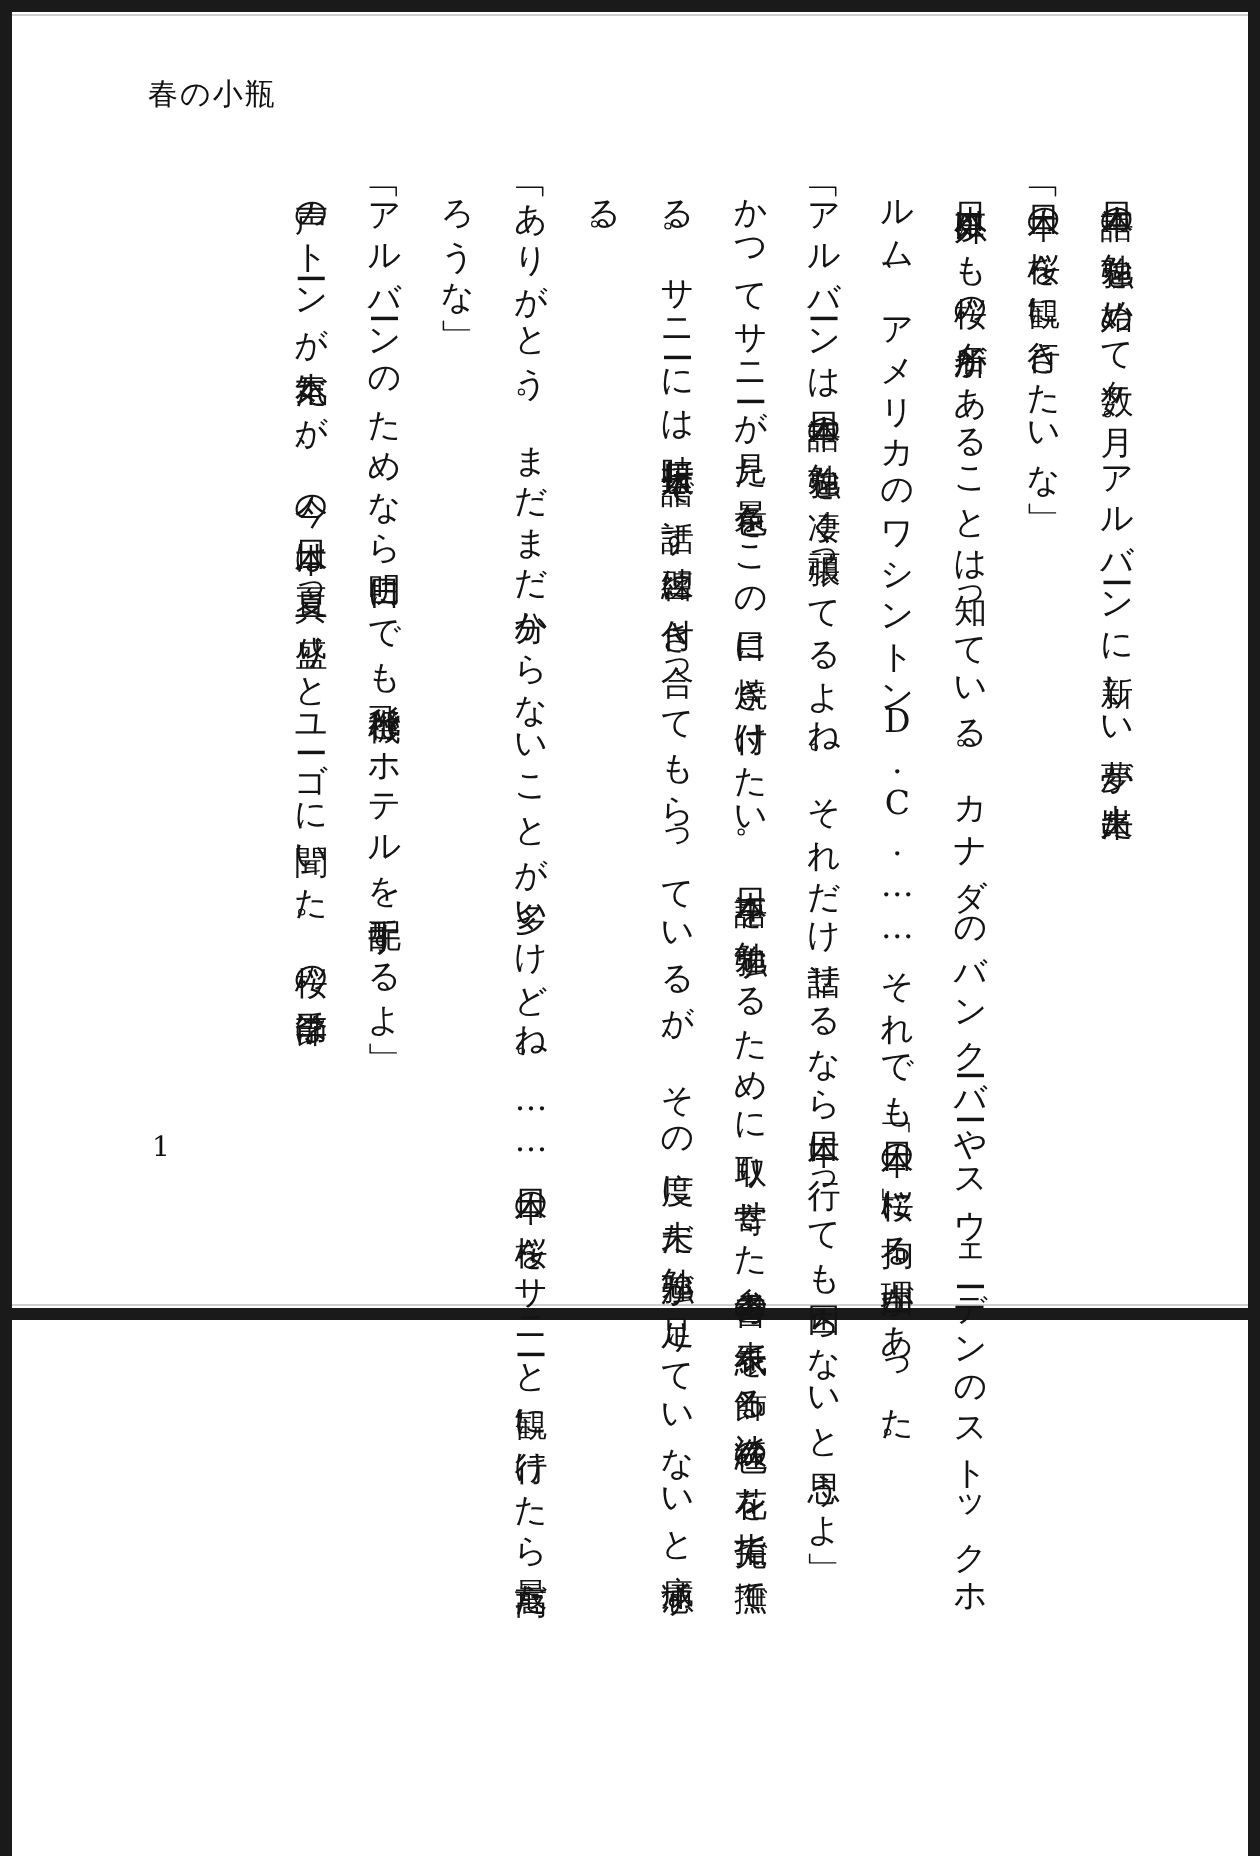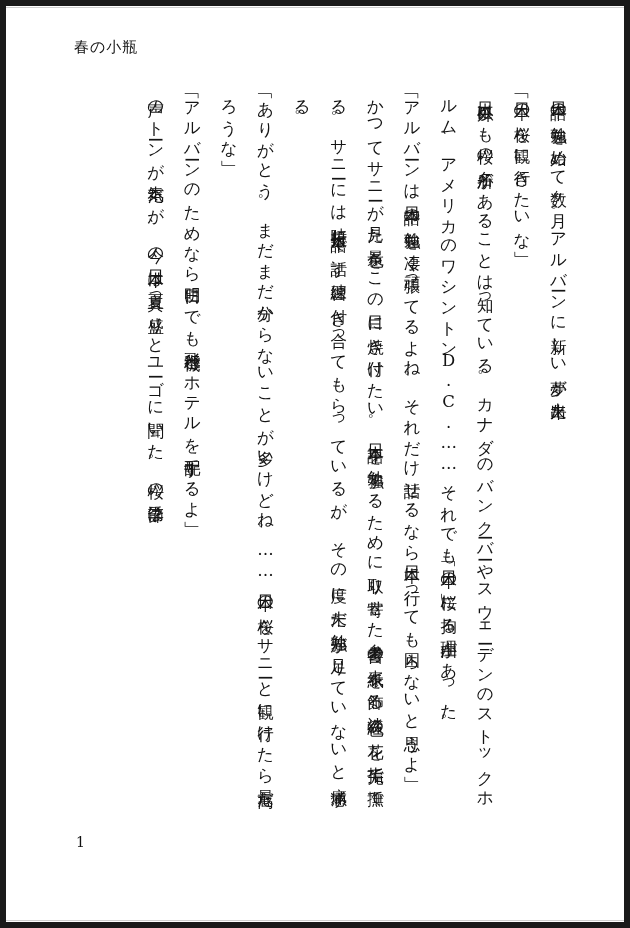--- a/index.html
+++ b/index.html
@@ -10,21 +10,21 @@
   body {
     width: 630px;
     height: 928px;
     font-family: "DejaVu Serif", "Liberation Serif", serif;
     color: #111111;
     overflow: hidden;
   }
   #page {
     position: relative;
     width: 630px;
-    height: 928px;
+    height: 660px;
     background: #ffffff;
     box-sizing: border-box;
   }
   
   .frame-top {
     position: absolute;
     left: 0; top: 0;
     width: 630px; height: 6px;
     background: #1a1a1a;
   }

